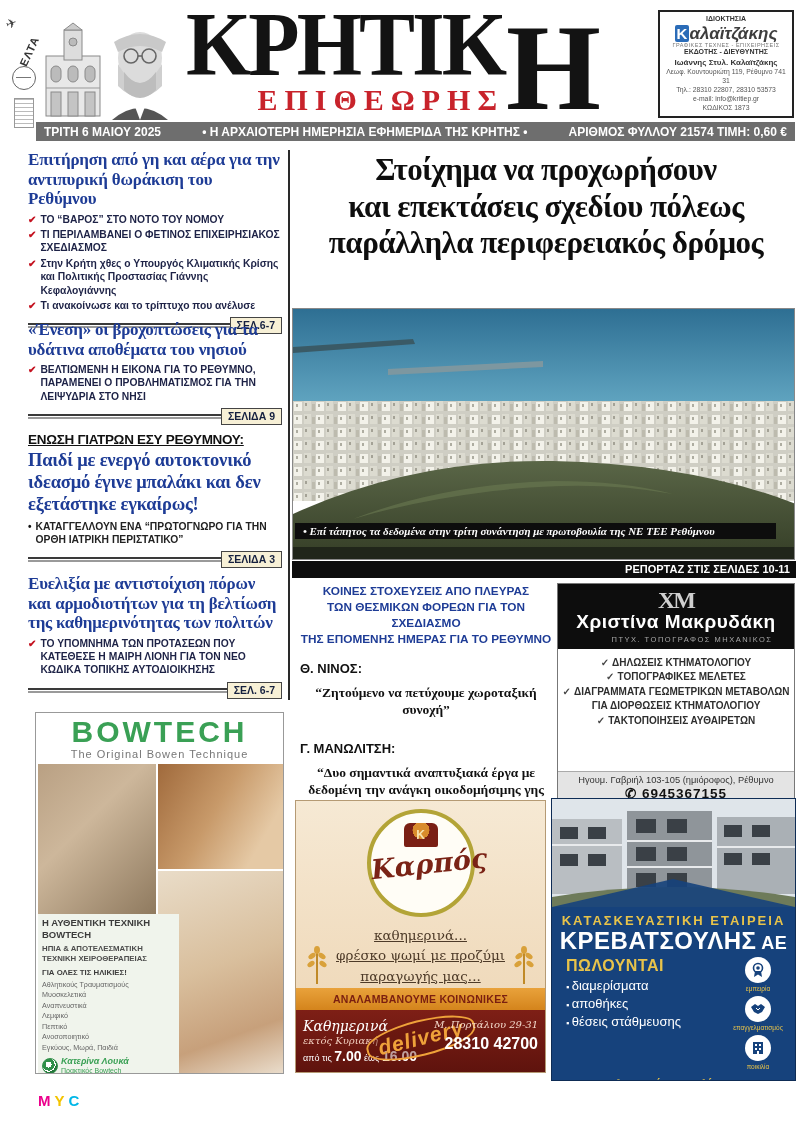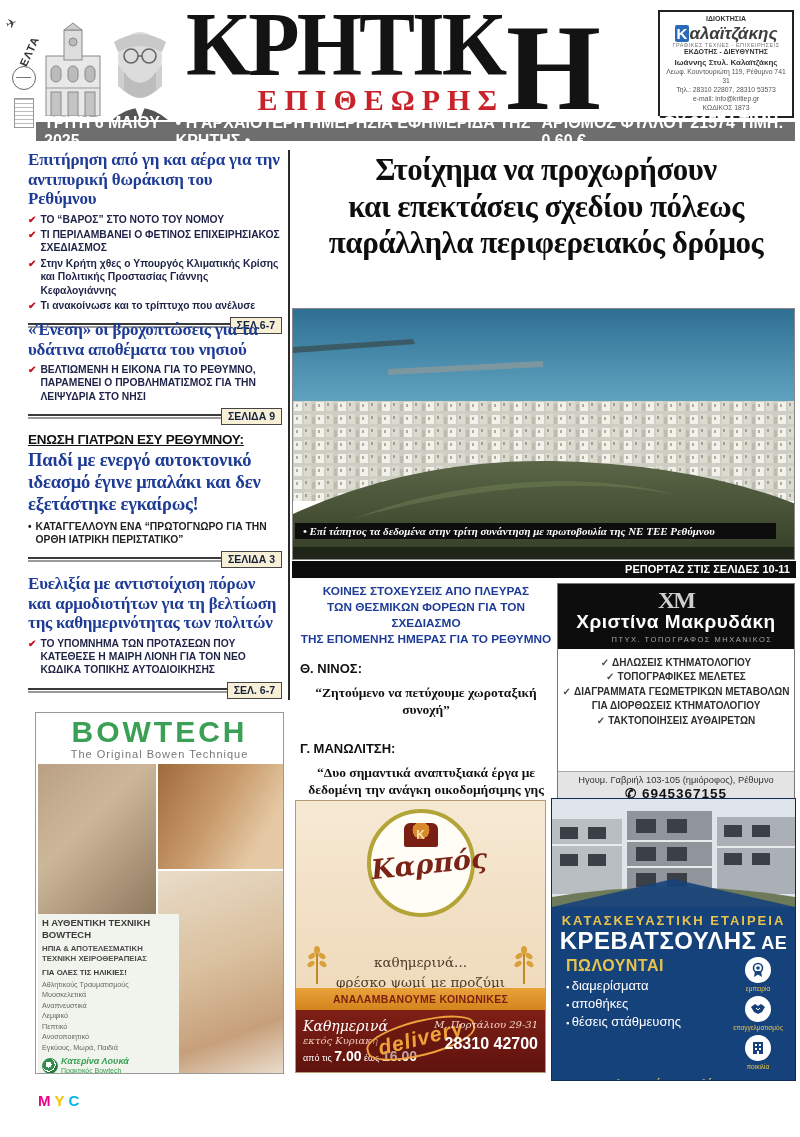--- a/index.html
+++ b/index.html
@@ -23,21 +23,21 @@
   .title-eta { font-family:"Liberation Serif", serif; font-weight:bold; font-size:122px; line-height:0.78; color:#131313; margin-left:2px;}
 
   .pubbox { position:absolute; right:6px; top:10px; width:136px; height:108px; border:2px solid #222; background:#fff; padding:3px 2px; text-align:center; color:#333; }
   .pub-tiny { font-size:7px; font-weight:bold; line-height:1.25;}
   .pub-brand { font-size:17px; font-weight:bold; font-style:italic; color:#3d3d3d; line-height:1; margin-top:1px;}
   .pub-brand .kblue { color:#fff; background:#2b6cb8; font-style:normal; padding:0 2px; font-size:15px; border-radius:2px;}
   .pub-brandsub { font-size:5.5px; color:#777; letter-spacing:.5px;}
   .pub-name { font-size:8px; font-weight:bold; margin-top:1px;}
   .pub-line { font-size:6.8px; color:#555; line-height:1.35;}
 
-  .graybar { position:absolute; left:36px; right:5px; top:122px; height:19px; background:#6e6e6e; color:#fff; display:flex; align-items:center; justify-content:space-between; padding:0 8px; font-size:16px; font-weight:bold; }
+  .graybar { position:absolute; left:36px; right:5px; top:122px; height:19px; background:#6e6e6e; color:#fff; display:flex; align-items:center; justify-content:space-between; padding:0 8px; font-size:12px; font-weight:bold; }
 
   
   .story { position:absolute; left:28px; width:254px; }
   .story h2 { font-family:"Liberation Serif", serif; font-weight:bold; color:#1e3c96; font-size:17px; line-height:1.15; letter-spacing:-0.2px;}
   .story .kicker { font-size:13.5px; font-weight:bold; color:#111; text-decoration:underline; margin-bottom:2px; letter-spacing:-0.3px;}
   .story h2.big { font-size:18.5px; line-height:1.2;}
   .bullets { margin-top:4px; }
   .bullet { display:flex; gap:4px; font-size:10.3px; font-weight:bold; color:#1d2246; line-height:1.3; margin-top:2px;}
   .bullet .mark { color:#c41220; flex:0 0 auto; font-size:10px;}
   .refline { display:flex; align-items:center; margin-top:5px;}
@@ -88,21 +88,21 @@
   .bow-prac { display:flex; align-items:center; gap:3px; margin-top:4px;}
   .bow-swirl { width:16px; height:16px; border-radius:50%; background:radial-gradient(circle at 40% 40%, #fff 0 3px, #2f8f48 3px 6px, #fff 6px 7px, #25763a 7px 10px); border:1px solid #2f8f48; flex:0 0 auto;}
   .bow-pname { font-size:9px; color:#3aa055; font-style:italic; font-weight:bold; line-height:1.1;}
   .bow-ptitle { font-size:7px; color:#3aa055; }
 
   
   .kar { position:absolute; left:295px; top:800px; width:251px; height:273px; border:1px solid #b59a74; background:linear-gradient(180deg,#f6e9d4 0%,#f1ddc0 55%,#ecd5b4 100%); overflow:hidden;}
   .kar-circle { width:108px; height:108px; border-radius:50%; background:#fffdf6; border:4px solid #b3a437; box-shadow:0 0 0 2px #fffdf6 inset; margin:8px auto 0; text-align:center; position:relative;}
   .kar-emblem { width:34px; height:24px; margin:10px auto 0; background:radial-gradient(circle at 50% 30%, #d98b2b 0 35%, #7a1f14 36% 100%); border-radius:6px 6px 2px 2px; color:#f7e2ae; font-size:12px; font-weight:bold; line-height:24px;}
   .kar-script { font-family:"DejaVu Serif", serif; font-style:italic; font-weight:bold; font-size:27px; color:#7a2316; transform:rotate(-6deg); margin-top:2px;}
-  .kar-slogan { text-align:center; font-family:"DejaVu Serif", serif; font-size:13.5px; color:#4d3a28; margin-top:35px; line-height:1.5;}
+  .kar-slogan { text-align:center; font-family:"DejaVu Serif", serif; font-size:13.5px; color:#4d3a28; margin-top:8px; line-height:1.5;text-decoration:underline;}
   .wheat { position:absolute; bottom:88px; width:30px; height:40px; }
   .wheat.l { left:6px; } .wheat.r { right:6px; }
   .kar-band { position:absolute; left:0; right:0; bottom:62px; height:22px; background:linear-gradient(180deg,#e9a23b,#d4841c); color:#7a1f10; font-weight:bold; font-size:10.5px; text-align:center; line-height:22px; letter-spacing:0.3px;}
   .kar-bottom { position:absolute; left:0; right:0; bottom:0; height:62px; background:linear-gradient(180deg,#7e1f16,#5f130d); color:#fff; }
   .kar-hours { position:absolute; left:7px; top:7px; }
   .kar-h1 { font-family:"DejaVu Serif", serif; font-style:italic; font-size:14px; }
   .kar-h2 { font-family:"DejaVu Serif", serif; font-style:italic; font-size:10px; color:#f0cdbd;}
   .kar-h3 { font-size:9px; margin-top:2px;}
   .kar-h3 b { font-size:14px; }
   .kar-stamp { position:absolute; left:50%; top:28px; transform:translate(-50%,-50%) rotate(-14deg); border:2px solid #efa23a; border-radius:50%/45%; padding:4px 10px; color:#efa23a; font-weight:bold; font-style:italic; font-size:21px; background:rgba(95,19,13,.4); letter-spacing:1px;}

